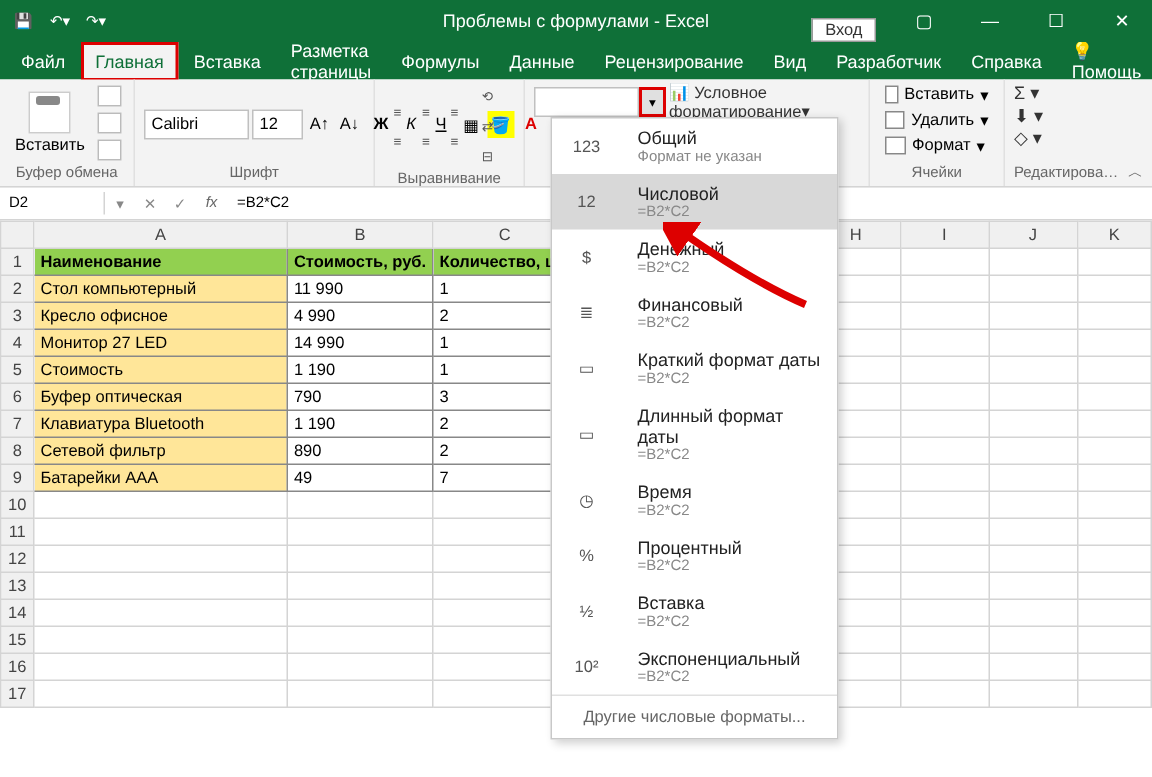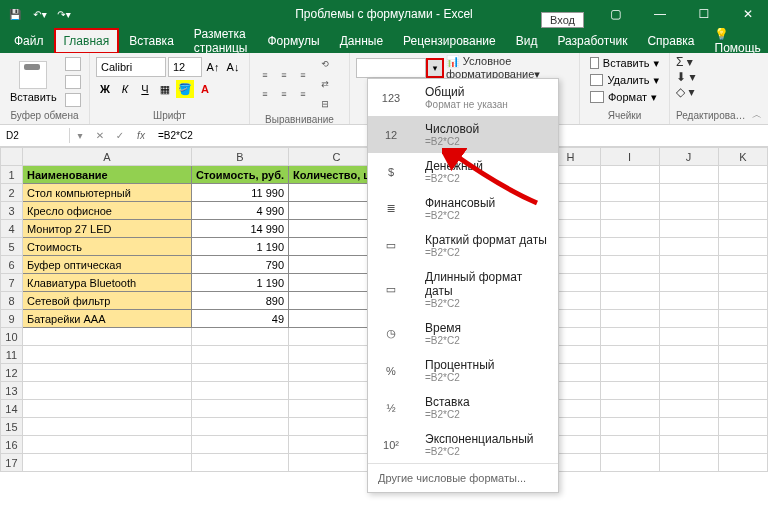--- a/index.html
+++ b/index.html
@@ -45,30 +45,30 @@
 .formula-input{flex:1;padding:2px 6px;background:#fff;border:none}
 .sheet{position:relative;overflow:hidden;height:370px}
 .grid{border-collapse:collapse;font-size:11px;table-layout:fixed}
 .grid th,.grid td{border:1px solid #d4d4d4;height:18px;padding:0 4px;overflow:hidden;white-space:nowrap}
 .corner{width:22px;background:#f0f0f0}
 .colh{background:#f0f0f0;text-align:center;font-weight:normal;color:#444}
 .rowh{background:#f0f0f0;text-align:center;font-weight:normal;color:#444;width:22px}
 .hdr-green{background:#92d050;font-weight:bold;text-align:center;border:1px solid #888!important}
 .hdr-green.left{text-align:left}
 .data-yellow{background:#ffe699;border:1px solid #888!important}
-.data-num{text-align:right;border:1px solid #888!important;background:#fff}
+.data-num{border:1px solid #888!important;background:#fff}
 .sel-cell{border:2px solid #0f7038!important;padding:0 2px}
 .format-menu{position:absolute;top:78px;left:367px;width:192px;background:#fff;border:1px solid #c8c8c8;box-shadow:2px 2px 6px rgba(0,0,0,.2);font-size:12px;z-index:100}
 .fm-item{display:flex;align-items:center;gap:21px;padding:6px 10px;border-bottom:0}
 .fm-item.sel{background:#d8d8d8}
 .fm-icon{width:26px;height:22px;display:flex;align-items:center;justify-content:center;font-size:11px;color:#555}
 .fm-text{flex:1}
 .fm-title{font-size:12px;color:#222}
 .fm-sub{font-size:10px;color:#888}
-.fm-footer{padding:8px 10px;color:#666;font-size:11px;border-top:1px solid #e0e0e0}
+.fm-footer{padding:8px 10px;text-align:center;color:#666;font-size:11px;border-top:1px solid #e0e0e0}
 .arrow{position:absolute;top:148px;left:442px;z-index:200;pointer-events:none}
 .arrow svg{width:100px;height:60px}
 .ribbon-collapse{position:absolute;right:6px;bottom:2px;font-size:10px;color:#666}
 </style>
 </head>
 <body>
 
 <div class="titlebar">
   <div class="qat">
     <span class="qat-icon">💾</span>
@@ -112,21 +112,21 @@
       <div class="clip-icons">
         <div class="small-icon"></div>
         <div class="small-icon"></div>
         <div class="small-icon"></div>
       </div>
     </div>
     <div class="ribbon-group-label">Буфер обмена</div>
   </div>
 
   <div class="ribbon-group" style="width:160px">
-    <div style="display:flex;flex-direction:column;gap:3px;flex:1;padding-top:2px">
+    <div style="display:flex;flex-direction:row;gap:3px;flex:1;padding-top:2px">
       <div class="font-row">
         <input class="font-select font-name" value="Calibri" style="">
         <input class="font-select font-size" value="12" style="">
         <span class="font-btn">A↑</span>
         <span class="font-btn">A↓</span>
       </div>
       <div class="font-row">
         <span class="font-btn">
             <b>Ж</b>
           </span>

